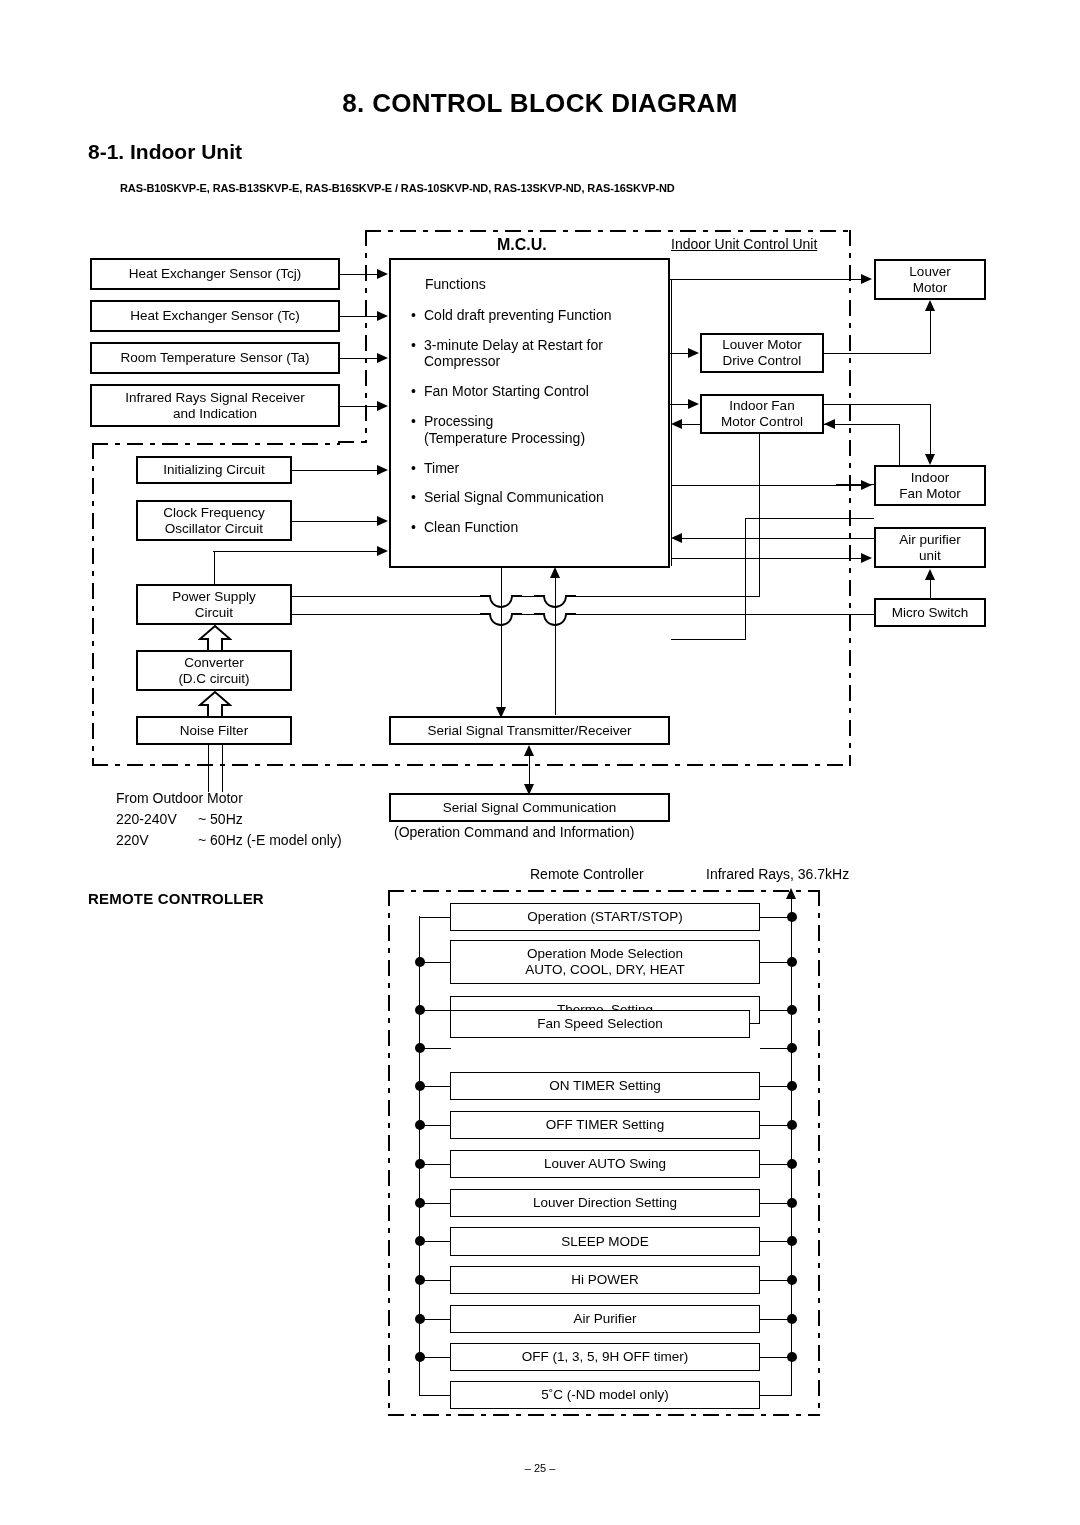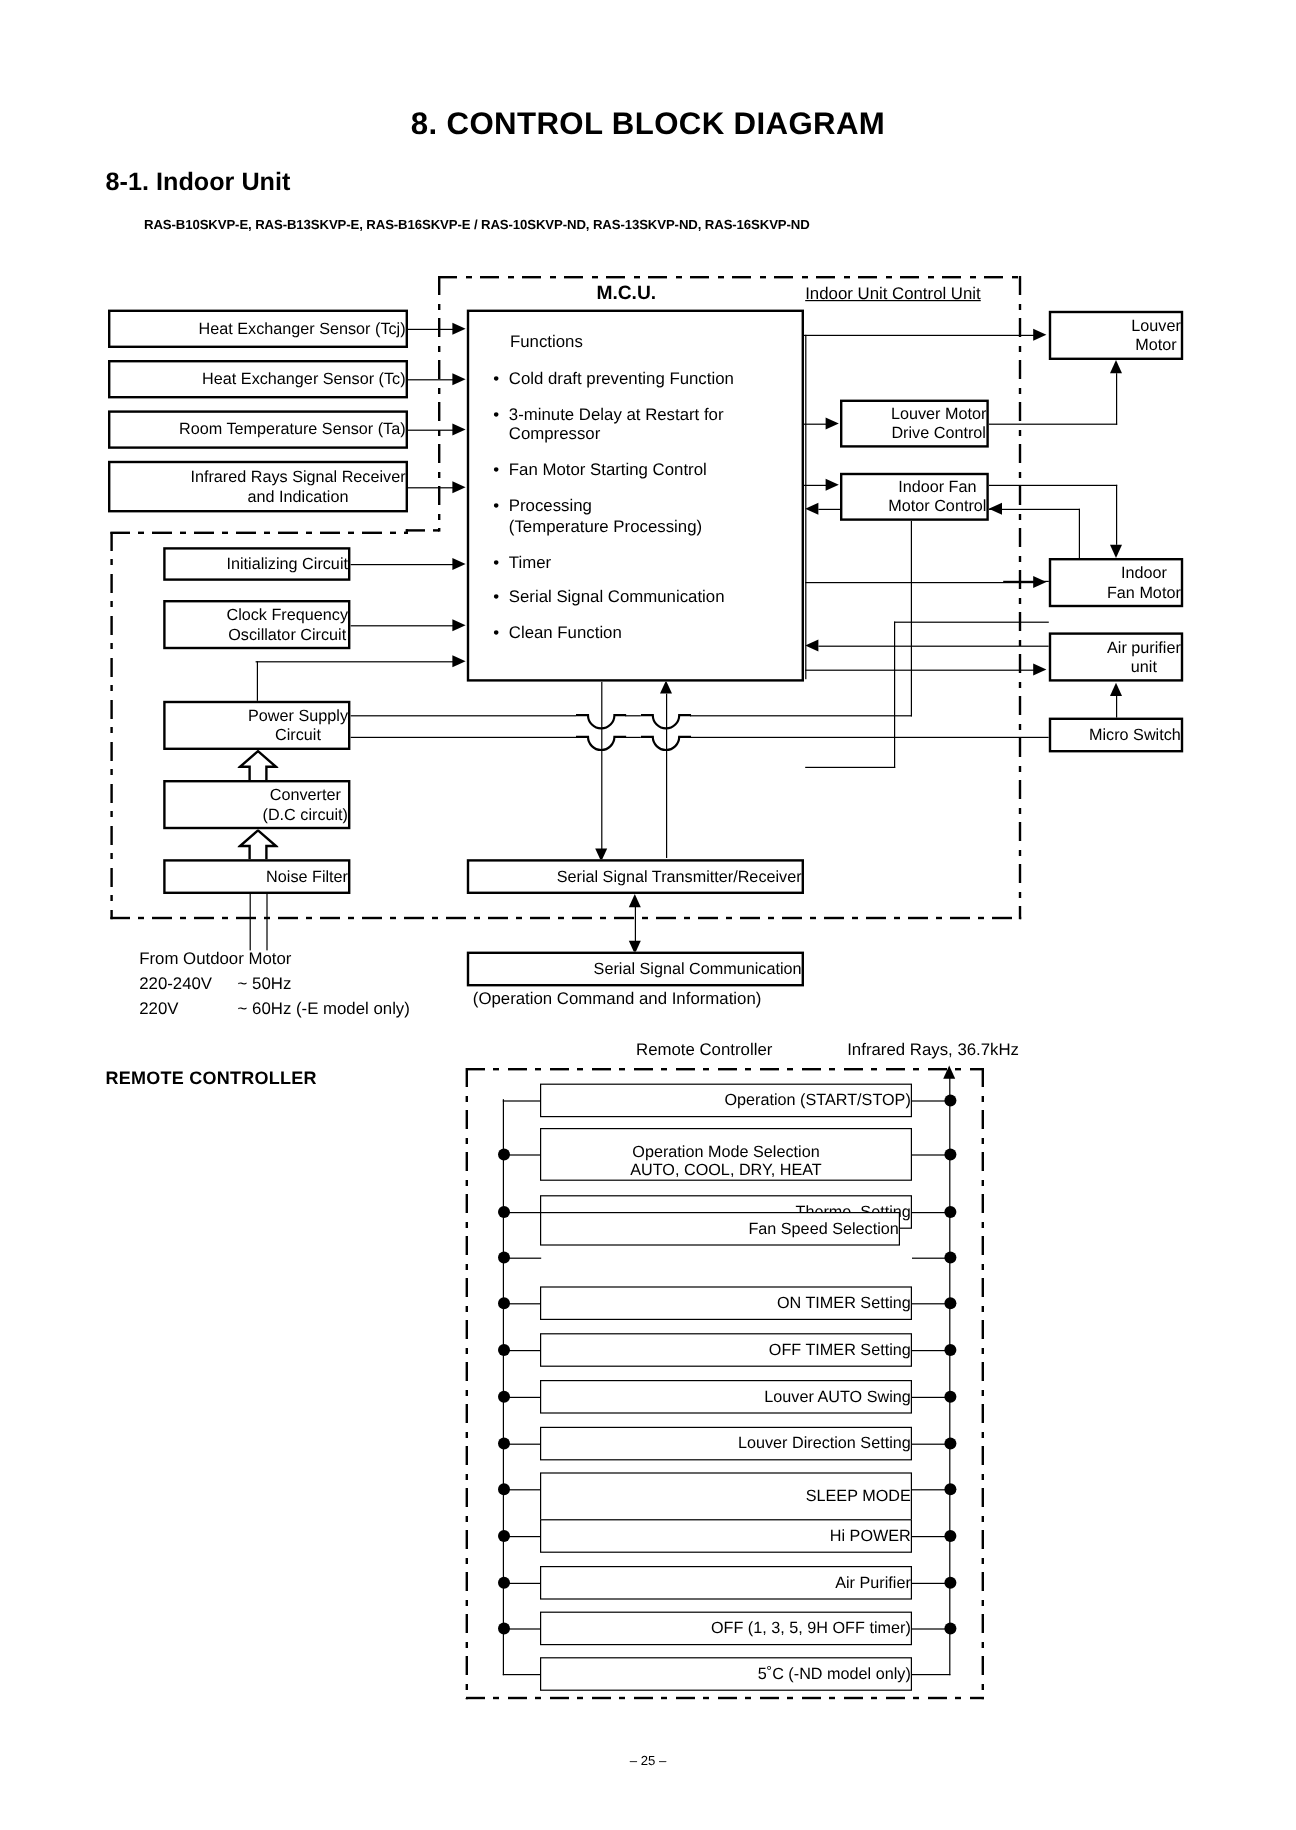--- a/index.html
+++ b/index.html
@@ -30,21 +30,21 @@
   }
   .footer{
     position:absolute;left:0;top:1462px;width:1080px;text-align:center;
     font-size:11px;
   }
 
   
   .box{
     position:absolute;box-sizing:border-box;
     border:2px solid #000;background:#fff;
-    display:flex;align-items:center;justify-content:flex-end;
+    display:flex;align-items:center;justify-content:center;
     text-align:center;font-size:13.5px;line-height:1.15;
     z-index:6;
   }
   .box.thin{border-width:1.6px;}
 
   
   .mcu{
     position:absolute;box-sizing:border-box;border:2.2px solid #000;background:#fff;
     z-index:6;padding:10px 0 0 20px;font-size:14px;line-height:1.2;
   }
@@ -399,21 +399,21 @@
   <div class="dot" style="left:787px;top:1159px;"></div>
 
   <div class="box thin" style="left:450px;top:1189px;width:310px;height:28px;">
     <span>Louver Direction Setting</span>
   </div>
   <div class="h" style="left:419px;top:1203px;width:32px;"></div>
   <div class="h" style="left:760px;top:1203px;width:32px;"></div>
   <div class="dot" style="left:415px;top:1198px;"></div>
   <div class="dot" style="left:787px;top:1198px;"></div>
 
-  <div class="box thin" style="left:450px;top:1227px;width:310px;height:40px;">
+  <div class="box thin" style="left:450px;top:1227px;width:310px;height:29px;">
     <span>SLEEP MODE</span>
   </div>
   <div class="h" style="left:419px;top:1241px;width:32px;"></div>
   <div class="h" style="left:760px;top:1241px;width:32px;"></div>
   <div class="dot" style="left:415px;top:1236px;"></div>
   <div class="dot" style="left:787px;top:1236px;"></div>
 
   <div class="box thin" style="left:450px;top:1266px;width:310px;height:28px;">
     <span>Hi POWER</span>
   </div>

